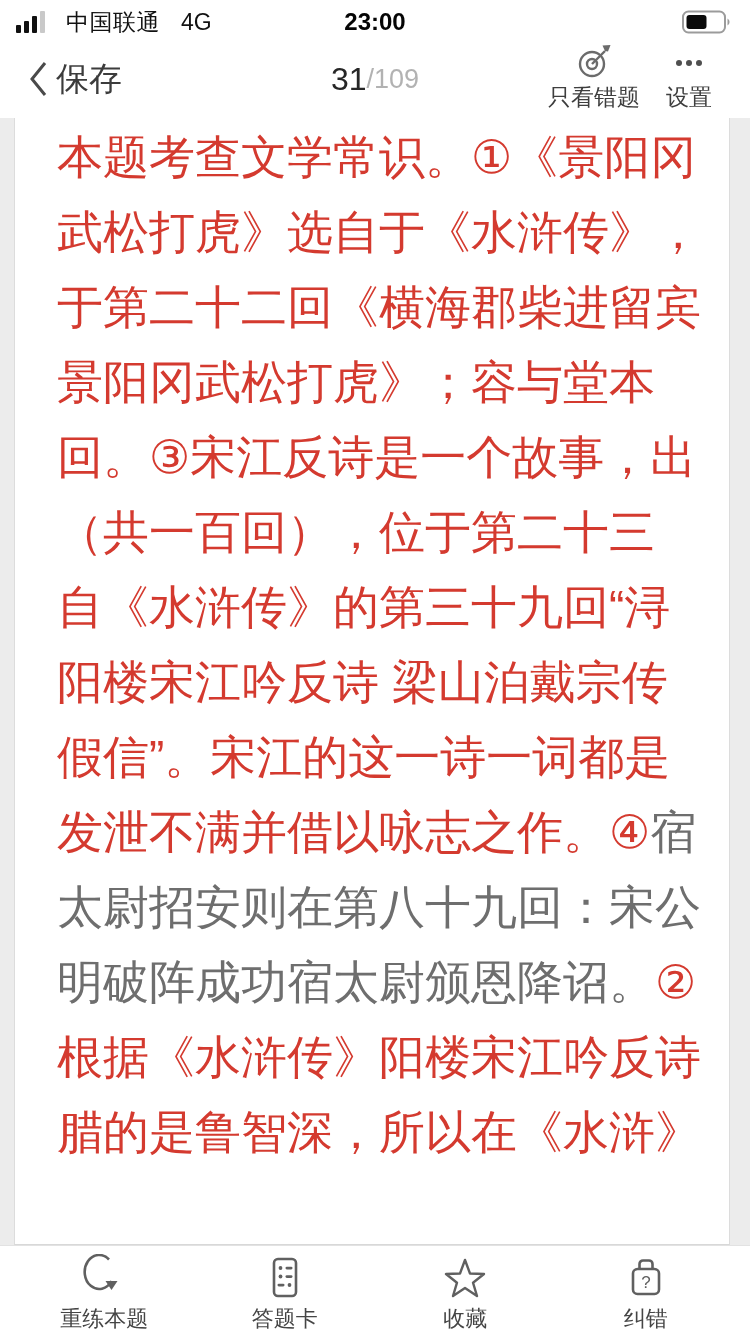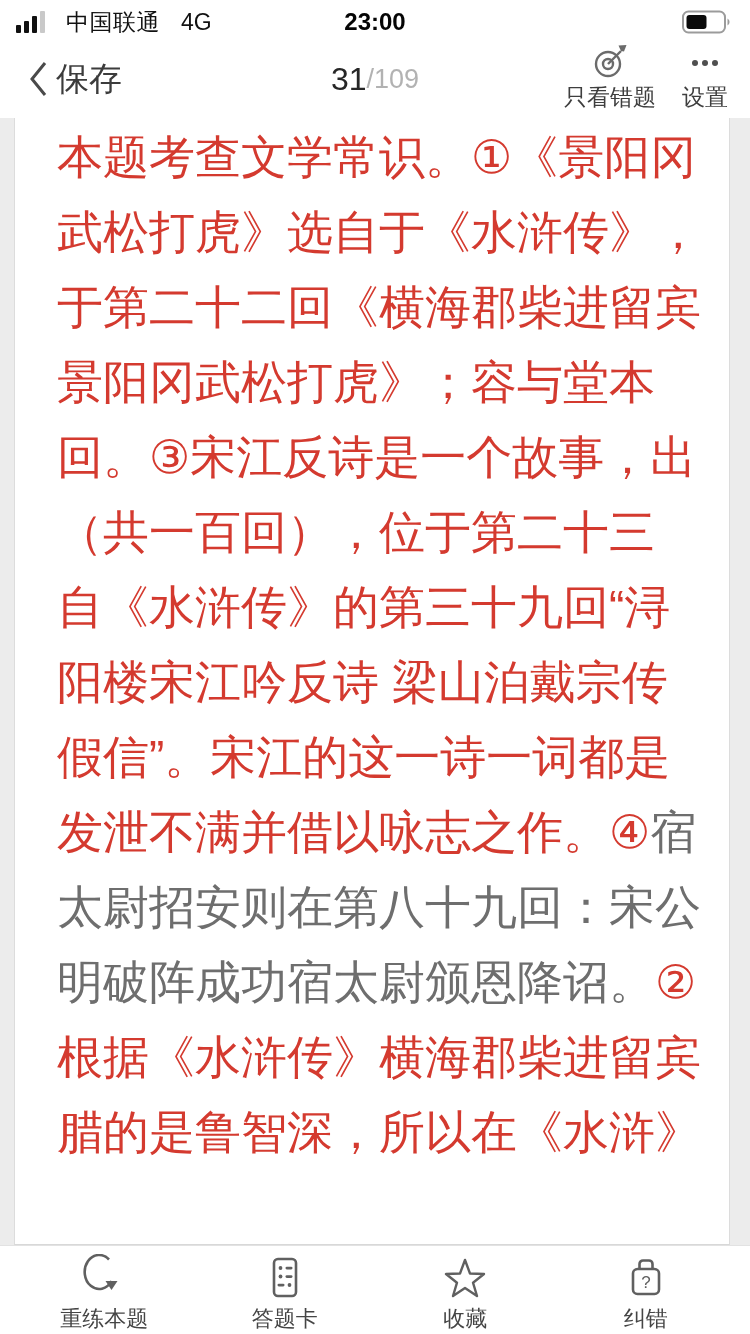--- a/index.html
+++ b/index.html
@@ -18,21 +18,21 @@
   .sb-net{font-size:23px;color:#111;margin-left:4px;}
   .sb-time{
     position:absolute;left:0;right:0;text-align:center;
     font-size:24px;font-weight:700;color:#050505;
   }
   .sb-batt{display:flex;align-items:center;}
   
   .nav-bar{
     height:78px;background:#fff;position:relative;
     display:flex;align-items:center;justify-content:space-between;
-    padding:0 22px 0 28px;box-sizing:border-box;
+    padding:0 38px 0 28px;box-sizing:border-box;
   }
   .nav-back{display:flex;align-items:center;gap:8px;cursor:pointer;}
   .nav-back-label{font-size:33px;color:#3c3c3c;}
   .nav-title{
     position:absolute;left:0;right:0;top:0;bottom:0;
     display:flex;align-items:center;justify-content:center;pointer-events:none;
   }
   .nav-title .cur{font-size:32px;color:#262626;font-weight:500;}
   .nav-title .tot{font-size:27px;color:#b2b2b2;}
   .nav-actions{display:flex;align-items:flex-end;gap:26px;height:100%;padding-bottom:5px;box-sizing:border-box;}
@@ -131,21 +131,21 @@
       <div class="text-line"><span class="t-red">于第二十二回《横海郡柴进留宾</span></div>
       <div class="text-line"><span class="t-red">景阳冈武松打虎》；容与堂本</span></div>
       <div class="text-line"><span class="t-red">回。③宋江反诗是一个故事，出</span></div>
       <div class="text-line"><span class="t-red">（共一百回），位于第二十三</span></div>
       <div class="text-line"><span class="t-red">自《水浒传》的第三十九回“浔</span></div>
       <div class="text-line"><span class="t-red">阳楼宋江吟反诗 梁山泊戴宗传</span></div>
       <div class="text-line"><span class="t-red">假信”。宋江的这一诗一词都是</span></div>
       <div class="text-line"><span class="t-red">发泄不满并借以咏志之作。④</span><span class="t-gray">宿</span></div>
       <div class="text-line"><span class="t-gray">太尉招安则在第八十九回：宋公</span></div>
       <div class="text-line"><span class="t-gray">明破阵成功宿太尉颁恩降诏。</span><span class="t-red">②</span></div>
-      <div class="text-line"><span class="t-red">根据《水浒传》横海郡柴进留宾</span></div>
+      <div class="text-line"><span class="t-red">根据《水浒传》阳楼宋江吟反诗</span></div>
       <div class="text-line"><span class="t-red">腊的是鲁智深，所以在《水浒》</span></div>
     </div>
 </div>
 
 <div class="tab-bar">
   <div class="tab-item">
     <svg class="icon" width="48" height="48" viewBox="0 0 48 48">
       <path d="M29 5.5 A 14.5 17 0 1 0 31.5 27" fill="none" stroke="#606060" stroke-width="2.6"></path>
       <path d="M25.5 27 L37.5 27 L31.5 36 Z" fill="#606060"></path>
     </svg>

